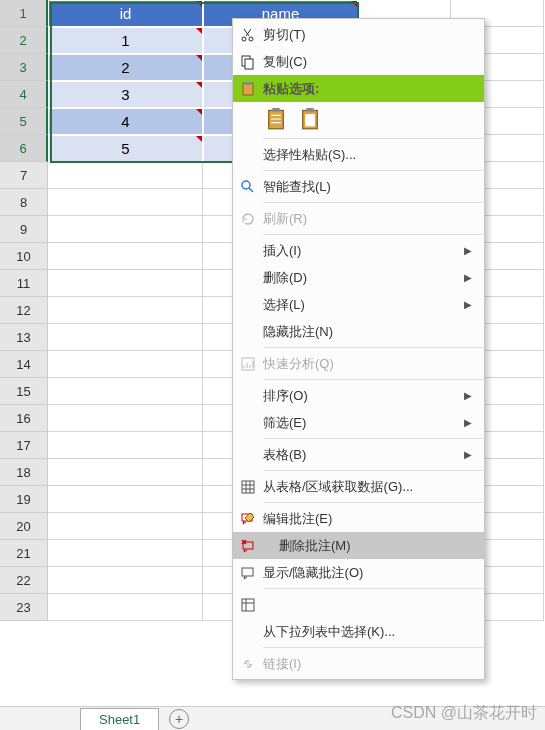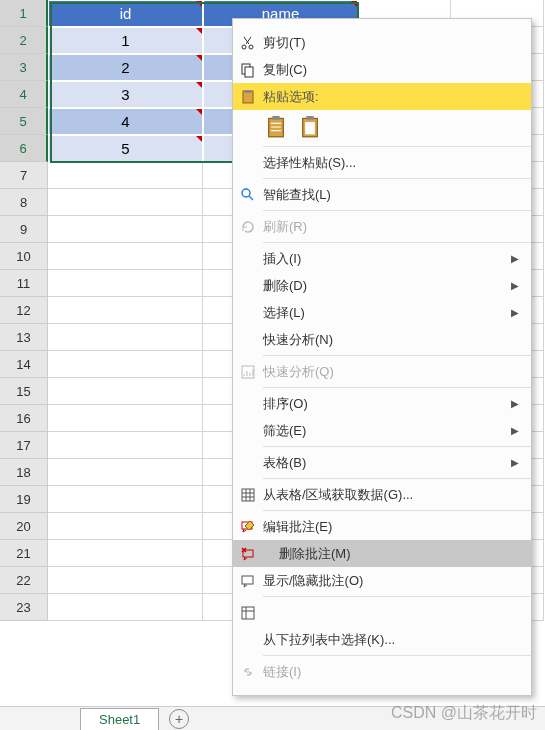--- a/index.html
+++ b/index.html
@@ -15,24 +15,24 @@
 .cD { width: 93px; min-width: 93px; }
 .hdr { background: #4472C4; color: #fff; font-size: 15px; border: 1px solid #fff; position: relative; }
 .dat { background: #D9E1F2; border: 1px solid #fff; font-size: 15px; }
 .dat2 { background: #B4C6E7; border: 1px solid #fff; font-size: 15px; }
 .sel-border { position: absolute; top: 2px; left: 50px; width: 309px; height: 161px; border: 2px solid #217346; pointer-events: none; z-index: 2; }
 .comment-marker { position: absolute; top: 0; right: 0; width: 0; height: 0; border-left: 6px solid transparent; border-top: 6px solid #c00; }
 .tabbar { position: absolute; bottom: 0; left: 0; right: 0; height: 24px; background: #f3f3f3; border-top: 1px solid #ccc; display: flex; align-items: center; padding-left: 80px; }
 .tab { border: 1px solid #aaa; border-bottom: none; background: #fff; padding: 3px 18px; font-size: 13px; color: #217346; }
 .addtab { margin-left: 10px; width: 20px; height: 20px; border: 1px solid #888; border-radius: 50%; display: flex; align-items: center; justify-content: center; font-size: 14px; color: #666; }
 .watermark { position: absolute; bottom: 6px; right: 8px; font-size: 16px; color: rgba(120,120,120,.6); z-index: 60; }
-.ctxmenu { position: absolute; top: 18px; left: 232px; width: 300px; background: #fcfcfc; border: 1px solid #c6c6c6; box-shadow: 3px 3px 6px rgba(0,0,0,.25); z-index: 50; padding: 10px 0; }
+.ctxmenu { position: absolute; top: 18px; left: 232px; width: 253px; background: #fcfcfc; border: 1px solid #c6c6c6; box-shadow: 3px 3px 6px rgba(0,0,0,.25); z-index: 50; padding: 2px 0; }
 .mi { display: flex; align-items: center; height: 27px; font-size: 13px; color: #333; padding-right: 8px; }
 .mi.sel { background: #c8c8c8; gap: 16px; }
-.mi.hdr-item { background: #fde047; font-weight: 400; color: #555; }
+.mi.hdr-item { background: #84cc16; font-weight: 700; color: #555; }
 .mi.dis { color: #aaa; }
 .mi .ic { width: 30px; display: flex; justify-content: center; align-items: center; }
 .mi .lbl { flex: 1; }
 .mi .sub { width: 12px; font-size: 10px; color: #555; }
 .sep { height: 1px; background: #e0e0e0; margin: 2px 0 2px 30px; }
 .paste-icons { display: flex; height: 34px; align-items: center; padding-left: 30px; gap: 8px; }
 .pbtn { width: 26px; height: 26px; border: 1px solid transparent; display: flex; align-items: center; justify-content: center; }
 svg { pointer-events: none; }
 .svg-ic { width: 16px; height: 16px; }
 </style>
@@ -307,21 +307,21 @@
       <span class="lbl">删除(D)</span>
       <span class="sub">▶</span>
     </div>
   <div class="mi">
       <span class="ic"></span>
       <span class="lbl">选择(L)</span>
       <span class="sub">▶</span>
     </div>
   <div class="mi">
       <span class="ic"></span>
-      <span class="lbl">快速分析(N)</span>
+      <span class="lbl">隐藏批注(N)</span>
     </div>
   <div class="sep"></div>
   <div class="mi dis">
       <span class="ic">
         <svg class="svg-ic" viewBox="0 0 16 16">
           <rect x="2" y="2" width="12" height="12" fill="none" stroke="#bbb"></rect>
           <path d="M4 10v2M7 7v5M10 9v3M13 5v7" stroke="#bbb"></path>
         </svg>
       </span>
       <span class="lbl">快速分析(Q)</span>

